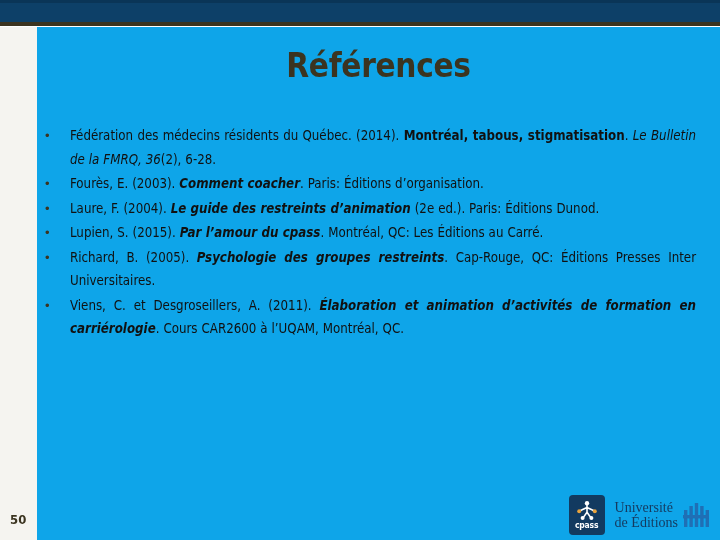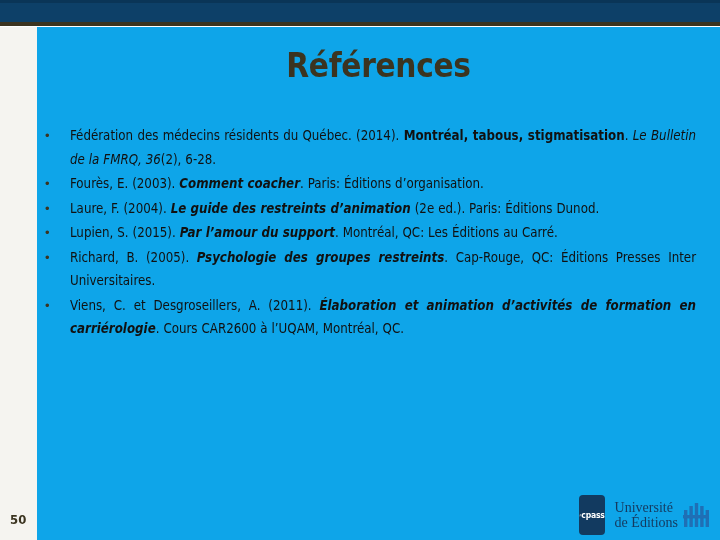--- a/index.html
+++ b/index.html
@@ -123,27 +123,27 @@
     right: 10px;
     top: 494px;
     height: 42px;
     display: flex;
     align-items: center;
     gap: 10px;
   }
 
   
   #cpass-logo {
-    width: 26px;
+    width: 36px;
     height: 40px;
     background: #123a60;
     border-radius: 4px;
     position: relative;
     display: flex;
-    flex-direction: row;
+    flex-direction: column;
     align-items: center;
     justify-content: center;
     overflow: hidden;
   }
   #cpass-mark {
     width: 24px;
     height: 20px;
     display: block;
   }
   #cpass-word {
@@ -197,21 +197,21 @@
       <div class="ref-item">
         <span class="ref-bullet"></span>
         <span class="ref-text">Fourès, E. (2003). <span class="bi">Comment coacher</span>. Paris: Éditions d’organisation.</span>
       </div>
       <div class="ref-item">
         <span class="ref-bullet"></span>
         <span class="ref-text">Laure, F. (2004). <span class="bi">Le guide des restreints d’animation</span> (2e ed.). Paris: Éditions Dunod.</span>
       </div>
       <div class="ref-item">
         <span class="ref-bullet"></span>
-        <span class="ref-text">Lupien, S. (2015). <span class="bi">Par l’amour du support</span>. Montréal, QC: Les Éditions au Carré.</span>
+        <span class="ref-text">Lupien, S. (2015). <span class="bi">Par l’amour du cpass</span>. Montréal, QC: Les Éditions au Carré.</span>
       </div>
       <div class="ref-item">
         <span class="ref-bullet"></span>
         <span class="ref-text">Richard, B. (2005). <span class="bi">Psychologie des groupes restreints</span>. Cap-Rouge, QC: Éditions Presses Inter Universitaires.</span>
       </div>
       <div class="ref-item">
         <span class="ref-bullet"></span>
         <span class="ref-text">Viens, C. et Desgroseillers, A. (2011). <span class="bi">Élaboration et animation d’activités de formation en carriérologie</span>. Cours CAR2600 à l’UQAM, Montréal, QC.</span>
       </div>
     </div>

